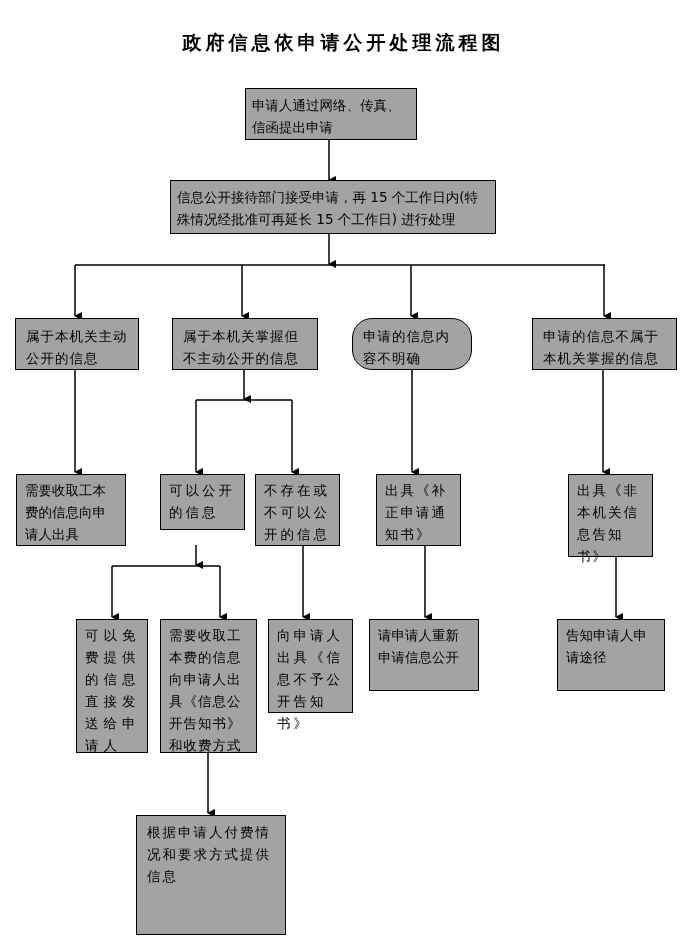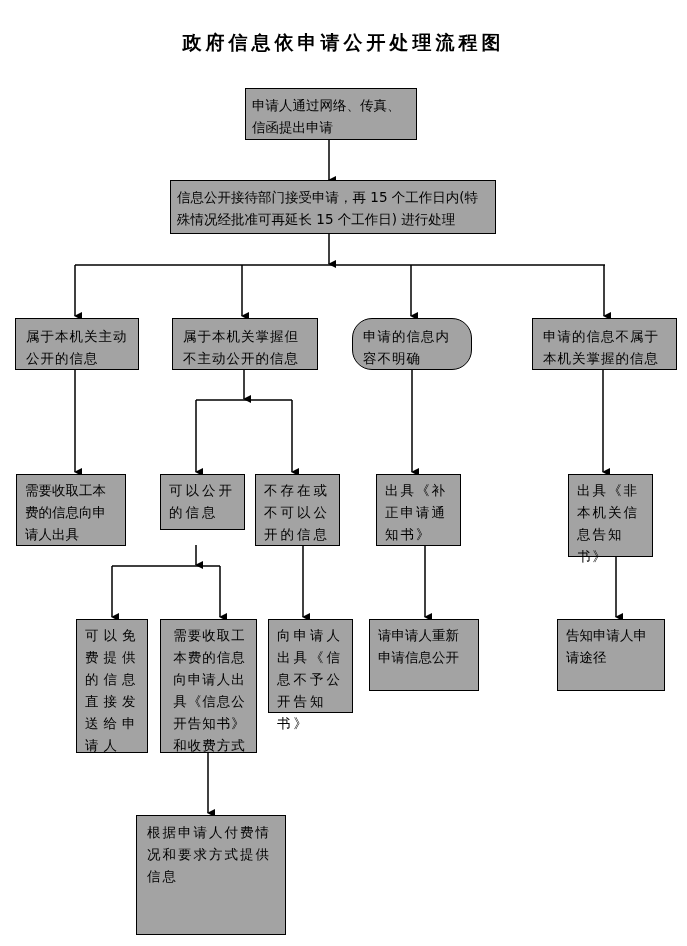--- a/index.html
+++ b/index.html
@@ -72,21 +72,21 @@
 <div class="box spaced" style="left:160px; top:474px; width:85px; height:56px; padding:4px 8px;">可以公开的信息</div>
 
 <div class="box spaced" style="left:255px; top:474px; width:85px; height:72px; padding:4px 8px;">不存在或不可以公开的信息</div>
 
 <div class="box spaced" style="left:376px; top:474px; width:85px; height:72px; padding:4px 8px; letter-spacing:2px;">出具《补正申请通知书》</div>
 
 <div class="box spaced" style="left:568px; top:474px; width:85px; height:83px; padding:4px 8px; letter-spacing:2px;">出具《非本机关信息告知书》</div>
 
 <div class="box spaced" style="left:76px; top:619px; width:72px; height:134px; padding:4px 6px 4px 8px; letter-spacing:5px;">可以免费提供的信息直接发送给申请人</div>
 
-<div class="box" style="left:160px; top:619px; width:97px; height:134px; padding:4px 6px 4px 8px; letter-spacing:1px;text-align:center;">需要收取工本费的信息向申请人出具《信息公开告知书》和收费方式</div>
+<div class="box" style="left:160px; top:619px; width:97px; height:134px; padding:4px 6px 4px 8px; letter-spacing:1px;">需要收取工本费的信息向申请人出具《信息公开告知书》和收费方式</div>
 
 <div class="box spaced" style="left:268px; top:619px; width:85px; height:94px; padding:4px 6px 4px 8px;">向申请人出具《信息不予公开告知书》</div>
 
 <div class="box" style="left:369px; top:619px; width:110px; height:72px; padding:4px 8px;">请申请人重新申请信息公开</div>
 
 <div class="box" style="left:557px; top:619px; width:108px; height:72px; padding:4px 8px;">告知申请人申请途径</div>
 
 <div class="box spaced" style="left:136px; top:815px; width:150px; height:120px; padding:5px 8px 4px 10px; letter-spacing:2px;">根据申请人付费情况和要求方式提供信息</div>
 
 </body></html>

